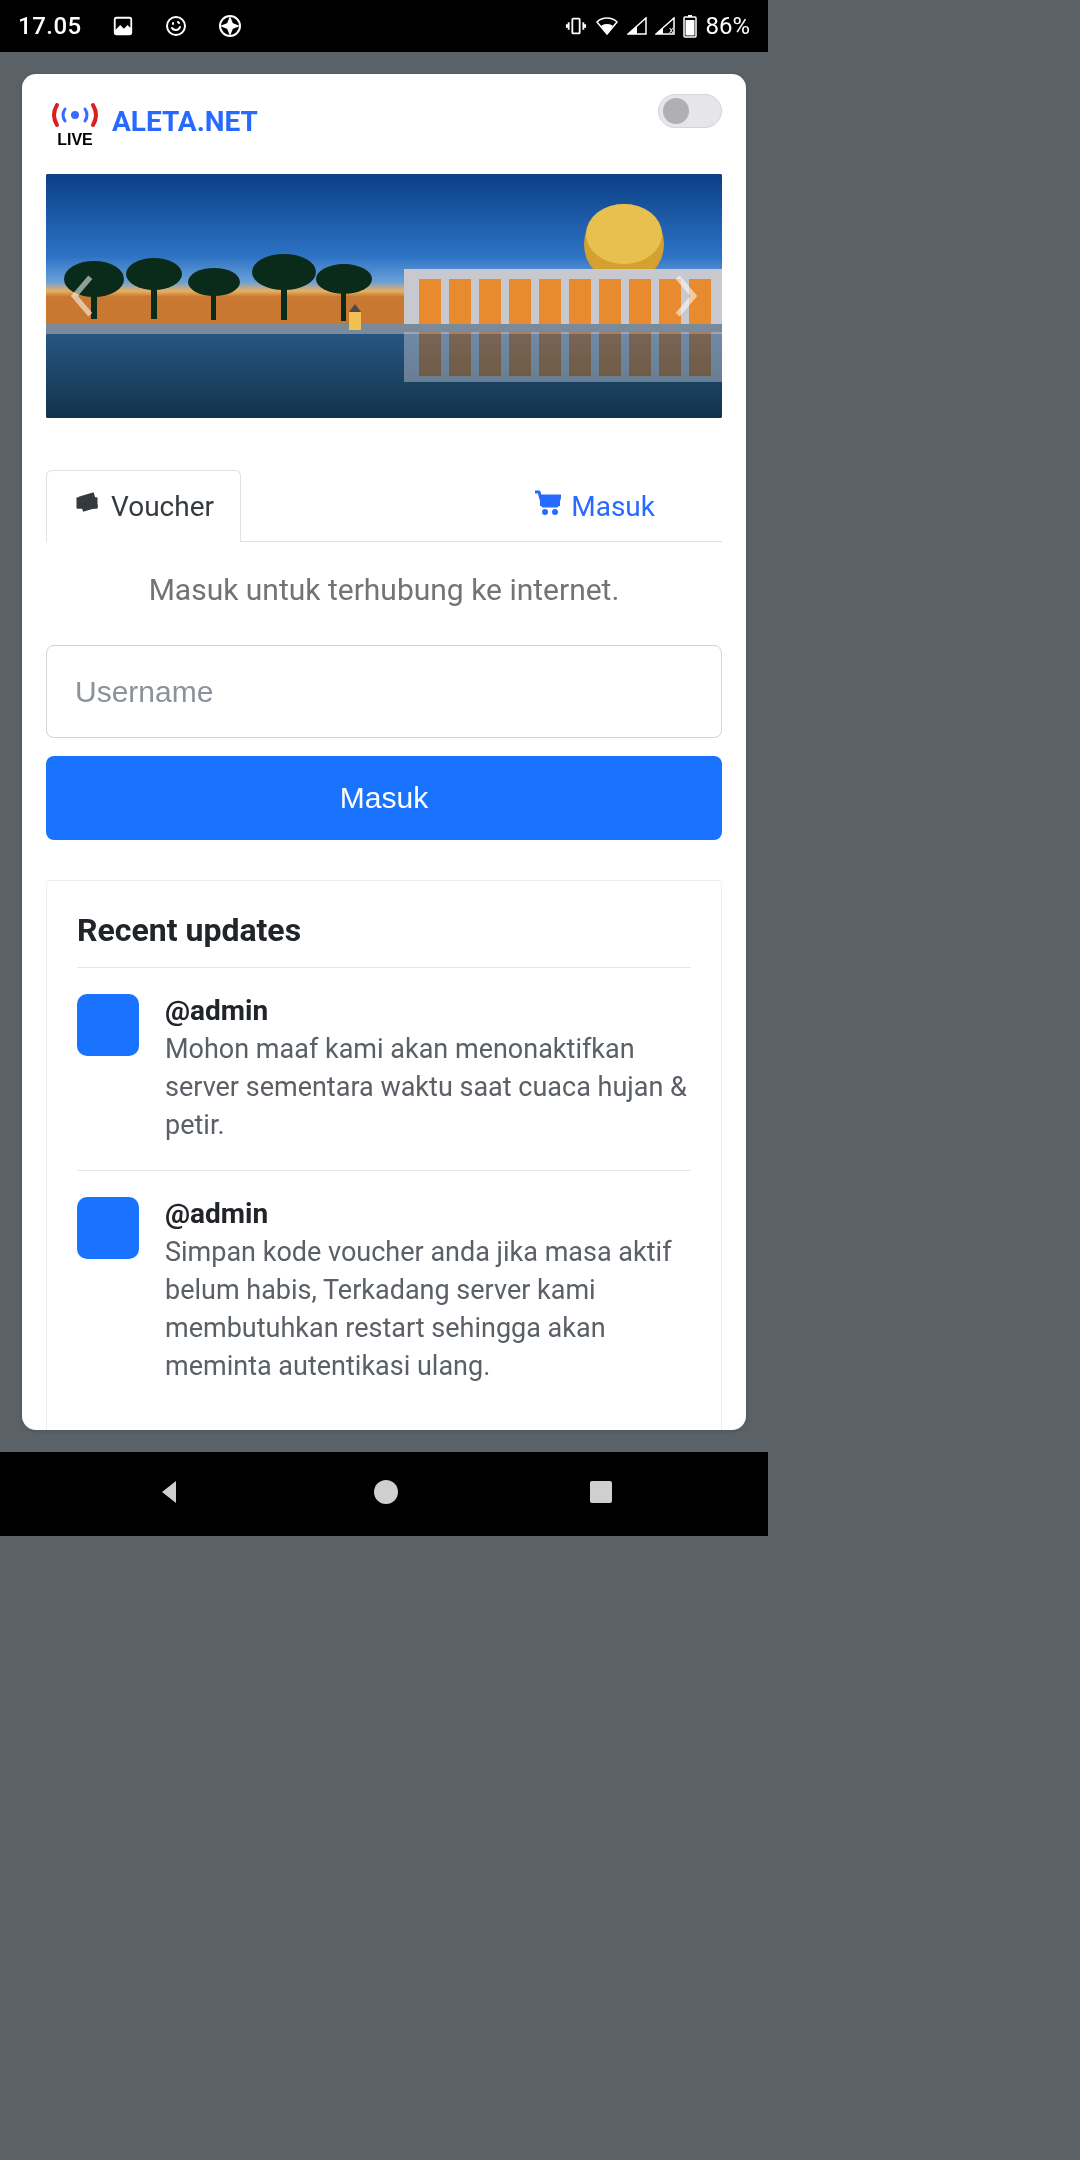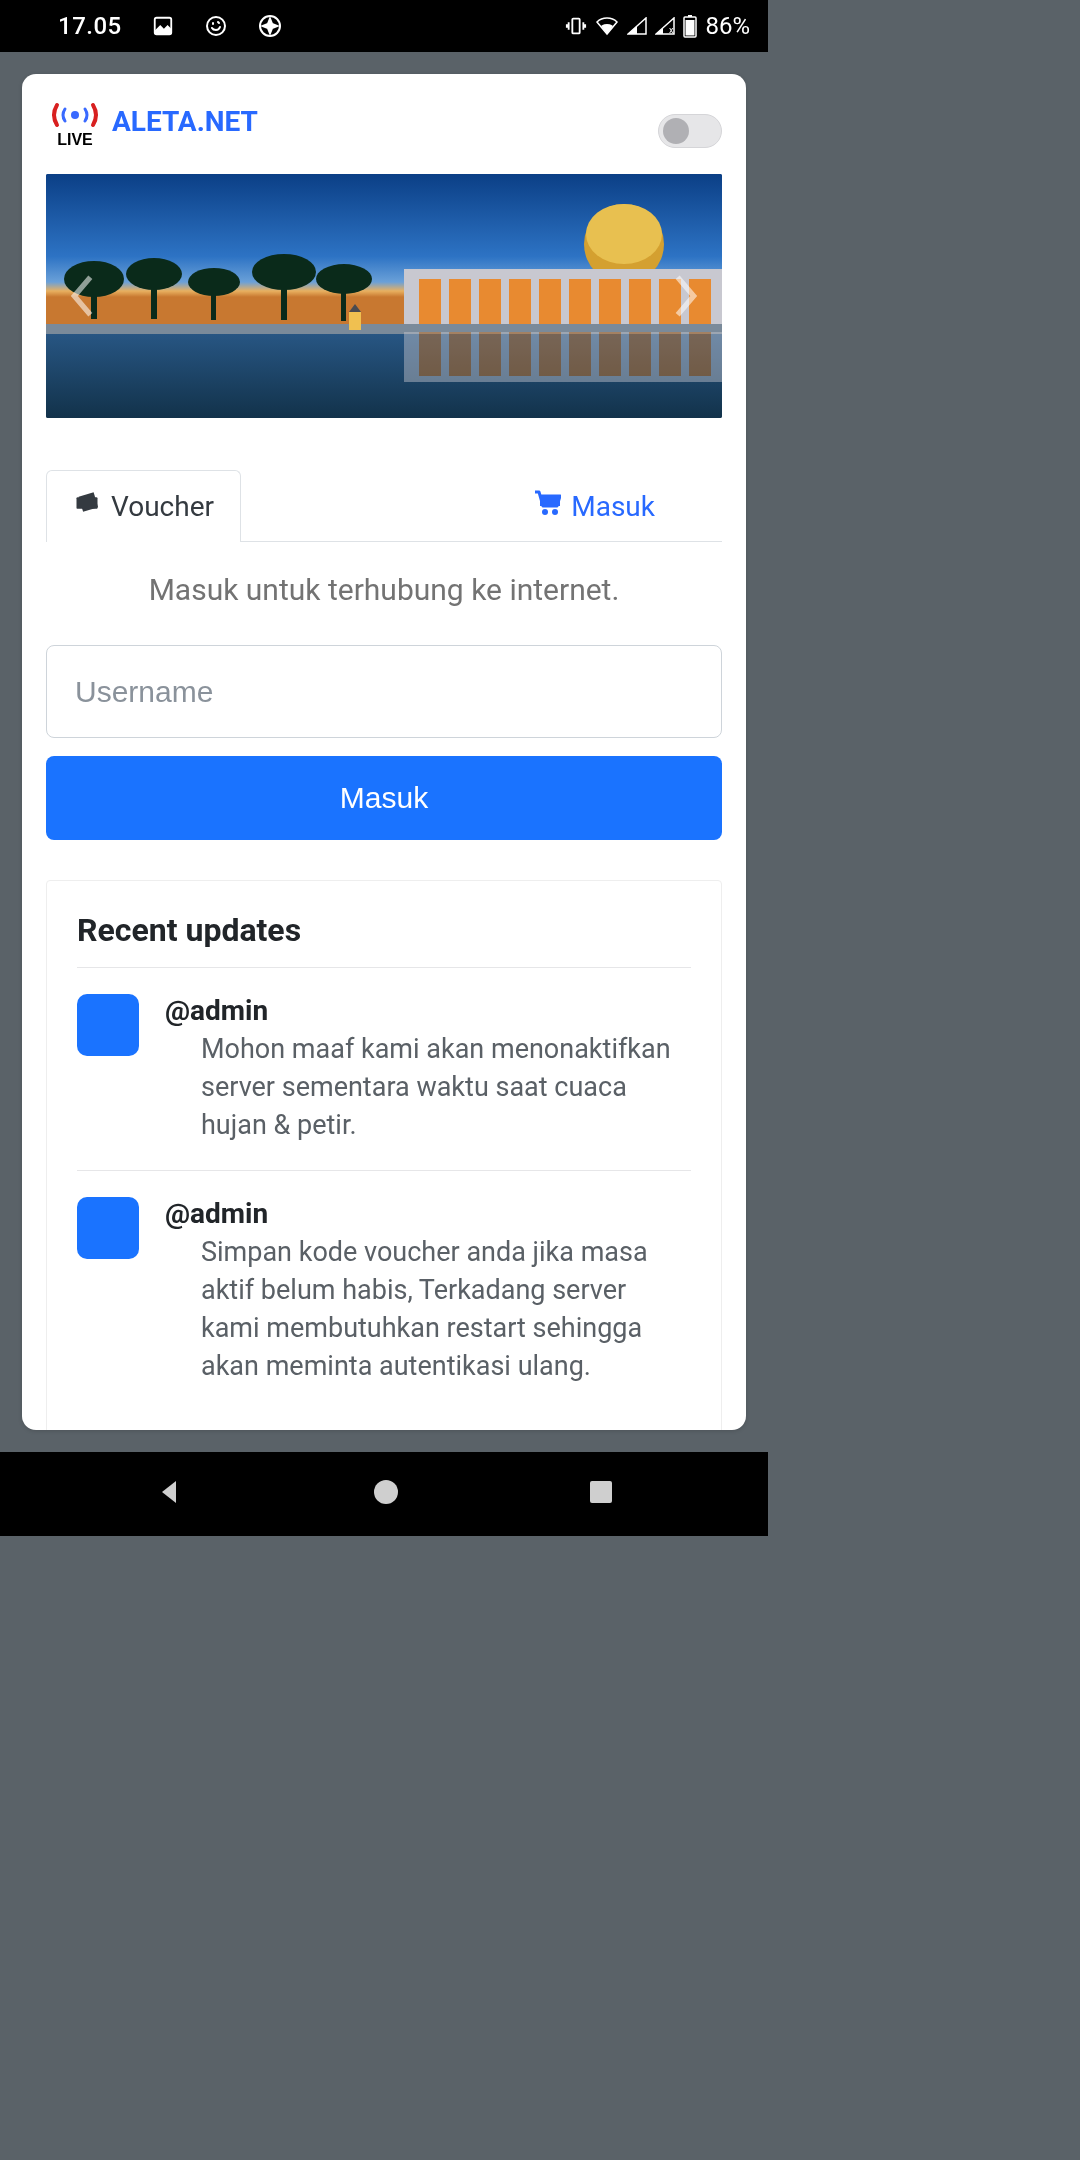--- a/index.html
+++ b/index.html
@@ -13,40 +13,40 @@
   }
   .status-bar {
     height: 52px;
     background: #000;
     color: #fff;
     display: flex;
     align-items: center;
     padding: 0 18px;
     font-size: 24px;
   }
-  .status-left { display: flex; align-items: center; gap: 30px; flex: 1; margin-left: 40px; }
+  .status-left { display: flex; align-items: center; gap: 30px; flex: 1; }
   .status-right { display: flex; align-items: center; gap: 8px; }
   .status-time { font-weight: 500; letter-spacing: 0.5px; }
   .status-icon { display: inline-flex; align-items: center; }
   .content-area {
     position: absolute;
     top: 52px; left: 0; right: 0; bottom: 84px;
     padding: 22px;
   }
   .card {
     background: #fff;
     border-radius: 14px;
     padding: 20px 24px 0 24px;
     box-shadow: 0 1px 4px rgba(0,0,0,0.15);
     height: 100%;
     overflow: hidden;
   }
   .brand-row {
     display: flex;
-    align-items: flex-end;
+    align-items: flex-start;
     justify-content: space-between;
     margin-bottom: 26px;
   }
   .brand-left { display: flex; align-items: center; gap: 8px; }
   .brand-logo {
     width: 58px; height: 54px;
     position: relative;
     display: flex;
     flex-direction: column;
     align-items: center;
@@ -173,21 +173,20 @@
   .update-author {
     font-size: 28px;
     font-weight: 700;
     color: #212529;
     margin-bottom: 4px;
   }
   .update-text {
     font-size: 27px;
     line-height: 1.4;
     color: #5a6066;
-    margin-left: 36px;
   }
   .nav-bar {
     position: absolute;
     left: 0; right: 0; bottom: 0;
     height: 84px;
     background: #000;
     display: flex;
     align-items: center;
     justify-content: space-around;
     padding: 0 60px;

